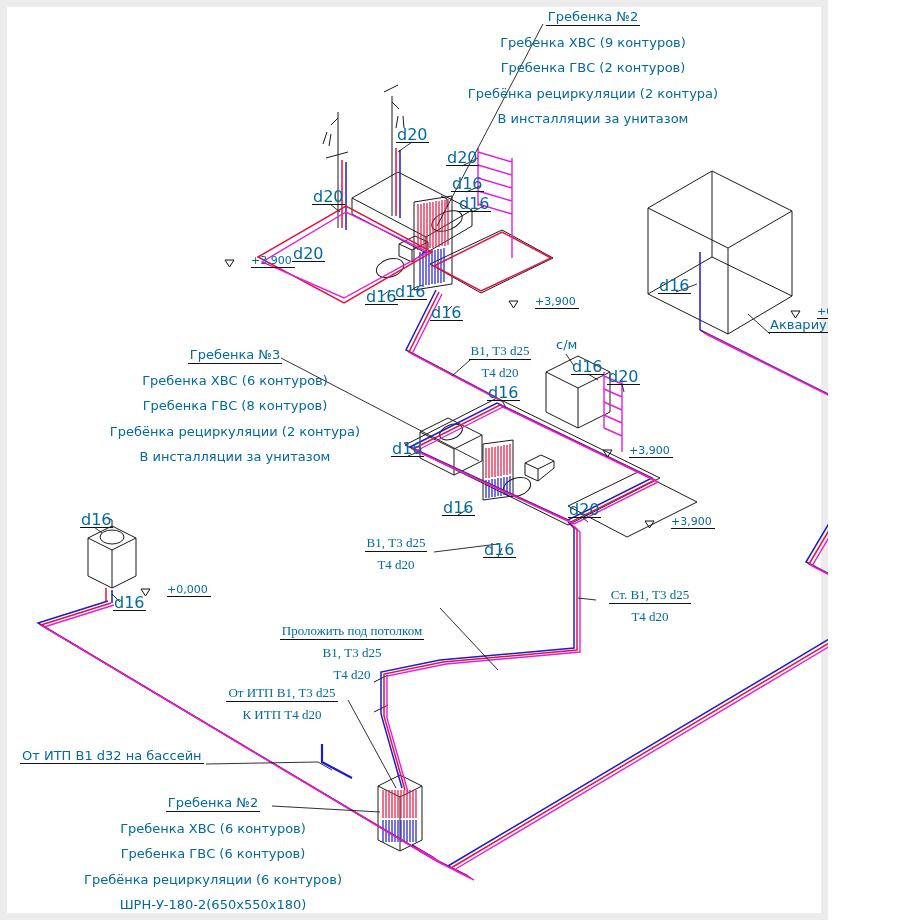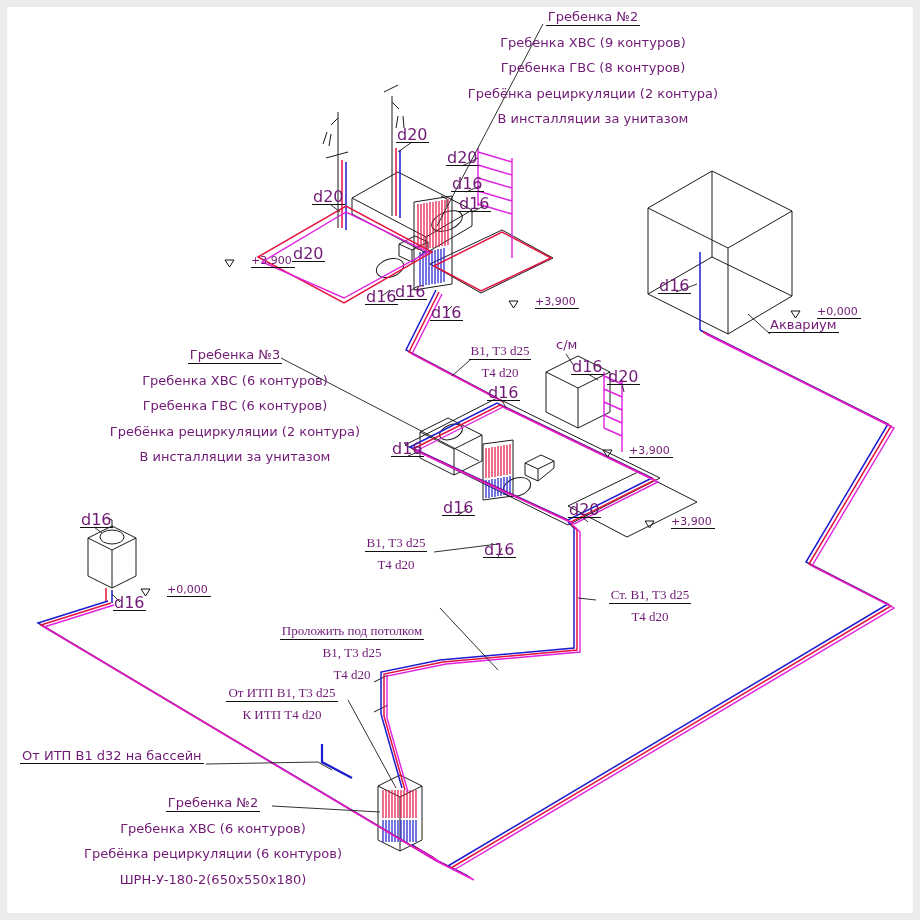--- a/index.html
+++ b/index.html
@@ -1,20 +1,20 @@
 <!DOCTYPE html>
 <html><head>
 <meta charset="utf-8">
 <style>
   html,body{margin:0;padding:0;background:#fff;}
   .frame{
-    position:relative;width:920px;height:920px;background:#ffffff;
+    position:relative;width:828px;height:920px;background:#ffffff;
     box-shadow:inset 0 0 0 7px #ececec;
     font-family:"DejaVu Sans","Liberation Sans",sans-serif;
-    color:#701a75;overflow:hidden;
+    color:#0369a1;overflow:hidden;
   }
   .frame > svg{position:absolute;left:0;top:0;}
   .ann{position:absolute;text-align:center;font-size:13px;line-height:25.5px;white-space:nowrap;}
   .ann.small{line-height:22px;font-family:Liberation Serif, serif;}
   .ann .t{border-bottom:1px solid #111;padding:0 2px;display:inline-block;line-height:17px;}
   .single{position:absolute;font-size:13px;white-space:nowrap;}
   .single .t{border-bottom:1px solid #111;padding:0 2px;}
   .dlabel{position:absolute;font-size:16px;line-height:14px;border-bottom:1px solid #111;padding:0 1px;white-space:nowrap;}
   .elev{position:absolute;font-size:11px;line-height:13px;white-space:nowrap;display:flex;align-items:flex-end;gap:16px;margin-top:16px;}
   .elev .txt{border-bottom:1px solid #111;padding:0 3px 0 0;}
@@ -87,36 +87,37 @@
       <path d="M604 372 L604 428 M622 380 L622 436 M604 376 L622 384 M604 389 L622 397 M604 402 L622 410 M604 415 L622 423 M604 428 L622 436 M622 436 L622 452"></path>
       <path d="M262 262 L346 212 L428 252 L344 298 Z"></path>
     </g>
 
     <path stroke="#1a1a1a" stroke-width="0.9" fill="none" d="M543 24 L437 226 M281 358 L479 461 M272 806 L380 812 M206 764 L318 762 L332 770 M348 700 L396 788 M440 608 L498 670 M596 600 L578 598 M470 360 L452 376 M434 552 L498 544 M770 334 L748 314 M566 354 L574 366 M412 142 L398 152 M462 166 L478 158 M466 192 L480 186 M472 212 L484 206 M330 204 L340 212 M382 296 L390 290 M410 291 L418 286 M446 312 L452 306 M676 292 L697 284 M588 374 L598 380 M622 384 L624 392 M502 400 L506 408 M408 456 L418 452 M458 515 L468 509 M582 517 L588 522 M498 557 L502 548 M94 527 L102 533 M120 602 L112 594"></path>
   </svg>
 
   <div class="ann" style="left:448px;top:4px;width:290px">
     <div><span class="t">Гребенка №2</span></div>
     <div>Гребенка ХВС (9 контуров)</div>
+    <div>Гребенка ГВС (2 контуров)</div>
+    <div>Гребёнка рециркуляции (2 контура)</div>
+    <div>В инсталляции за унитазом</div>
+  </div>
+
+  <div class="ann" style="left:95px;top:342px;width:280px">
+    <div><span class="t">Гребенка №3</span></div>
+    <div>Гребенка ХВС (6 контуров)</div>
     <div>Гребенка ГВС (8 контуров)</div>
     <div>Гребёнка рециркуляции (2 контура)</div>
     <div>В инсталляции за унитазом</div>
   </div>
 
-  <div class="ann" style="left:95px;top:342px;width:280px">
-    <div><span class="t">Гребенка №3</span></div>
-    <div>Гребенка ХВС (6 контуров)</div>
-    <div>Гребенка ГВС (6 контуров)</div>
-    <div>Гребёнка рециркуляции (2 контура)</div>
-    <div>В инсталляции за унитазом</div>
-  </div>
-
   <div class="ann" style="left:68px;top:790px;width:290px">
     <div><span class="t">Гребенка №2</span></div>
     <div>Гребенка ХВС (6 контуров)</div>
+    <div>Гребенка ГВС (6 контуров)</div>
     <div>Гребёнка рециркуляции (6 контуров)</div>
     <div>ШРН-У-180-2(650х550х180)</div>
   </div>
 
   <div class="single" style="left:20px;top:748px">
     <span class="t">От ИТП В1 d32 на бассейн</span>
   </div>
 
   <div class="ann small" style="left:212px;top:682px;width:140px">
     <div><span class="t">От ИТП В1, Т3 d25</span></div>

